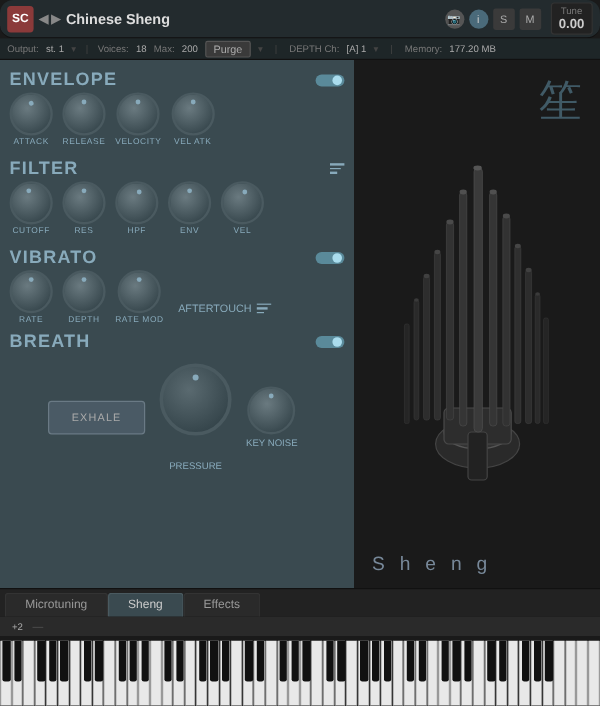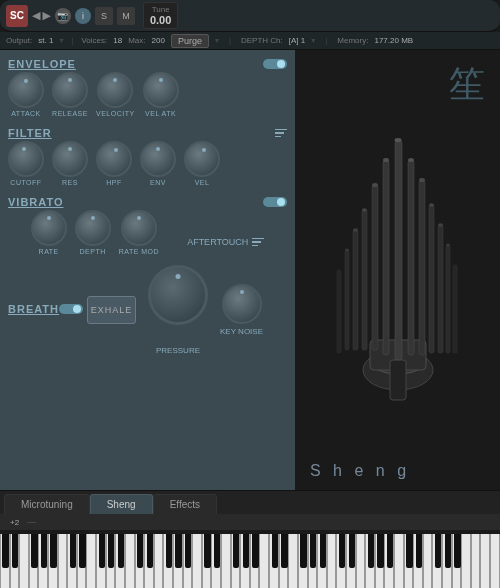--- a/index.html
+++ b/index.html
@@ -40,29 +40,28 @@
     .left-panel {
       width: 295px;
       background: #3a4a50;
       padding: 8px;
       display: flex;
       flex-direction: column;
       gap: 6px;
     }
 
     .section-label {
-      font-size: 11px;
+      font-size: 15px;
       color: #8ab;
       font-weight: bold;
       letter-spacing: 1px;
       display: flex;
       align-items: center;
       justify-content: space-between;
       margin-bottom: 2px;
-      text-decoration: underline;
     }
 
     .section-toggle {
       width: 24px; height: 10px;
       background: #5a8a9a;
       border-radius: 5px;
       cursor: pointer;
       position: relative;
     }
     .section-toggle::after {
@@ -257,36 +256,38 @@
 
     .pitch-indicator {
       font-size: 8px;
       color: #aaa;
       padding: 0 4px;
     }
 
     
     .breath-section {
       display: flex;
+      flex-direction: column;
       gap: 4px;
     }
 
     .exhale-btn {
-      width: 49px;
+      width: 81px;
       height: 28px;
       background: #4a5a65;
       border: 1px solid #6a7a85;
       border-radius: 3px;
       font-size: 9px;
       color: #aaa;
       cursor: pointer;
       display: flex;
       align-items: center;
       justify-content: center;
       letter-spacing: 1px;
+      margin-left: 32px;
     }
 
     .pressure-knob-large {
       width: 60px; height: 60px;
       border-radius: 50%;
       background: radial-gradient(circle at 40% 35%, #5a6a70, #2a3a40);
       border: 3px solid #4a5a60;
       cursor: pointer;
       position: relative;
       display: flex; align-items: center; justify-content: center;
@@ -359,20 +360,21 @@
 <body>
 
 <div class="top-header-row">
   <div class="top-bar-logo">
     <span>SC</span>
   </div>
   <div style="display:flex;align-items:center;gap:2px;">
     <span class="top-bar-arrow">◀</span>
     <span class="top-bar-arrow">▶</span>
   </div>
+  <span class="top-bar-title">Chinese Sheng</span>
   <div style="display:flex;gap:4px;align-items:center;">
     <div class="icon-circle">📷</div>
     <div class="icon-circle" style="background:#4a6a7a;">i</div>
     <div style="background:#3a3a3a;width:18px;height:18px;border-radius:2px;display:flex;align-items:center;justify-content:center;font-size:9px;color:#aaa;cursor:pointer;">S</div>
     <div style="background:#3a3a3a;width:18px;height:18px;border-radius:2px;display:flex;align-items:center;justify-content:center;font-size:9px;color:#aaa;cursor:pointer;">M</div>
   </div>
 
   <div style="background:#222;border:1px solid #333;padding:2px 6px;border-radius:3px;display:flex;flex-direction:column;align-items:center;margin-left:4px;">
     <span style="font-size:8px;color:#777;">Tune</span>
     <span style="font-size:11px;color:#ccc;font-weight:bold;">0.00</span>
@@ -477,21 +479,21 @@
           <span class="knob-label">VEL</span>
         </div>
       </div>
     </div>
 
     <div>
       <div class="section-label">
         <span>VIBRATO</span>
         <div class="section-toggle"></div>
       </div>
-      <div style="display:flex;align-items:flex-end;gap:22px;justify-content:center;">
+      <div style="display:flex;align-items:flex-end;gap:6px;">
         <div class="knobs-row" style="margin-bottom:0;">
           <div class="knob-wrap">
             <div class="knob">
               <div class="knob-dot"></div>
             </div>
             <span class="knob-label">RATE</span>
           </div>
           <div class="knob-wrap">
             <div class="knob">
               <div class="knob-dot"></div>

